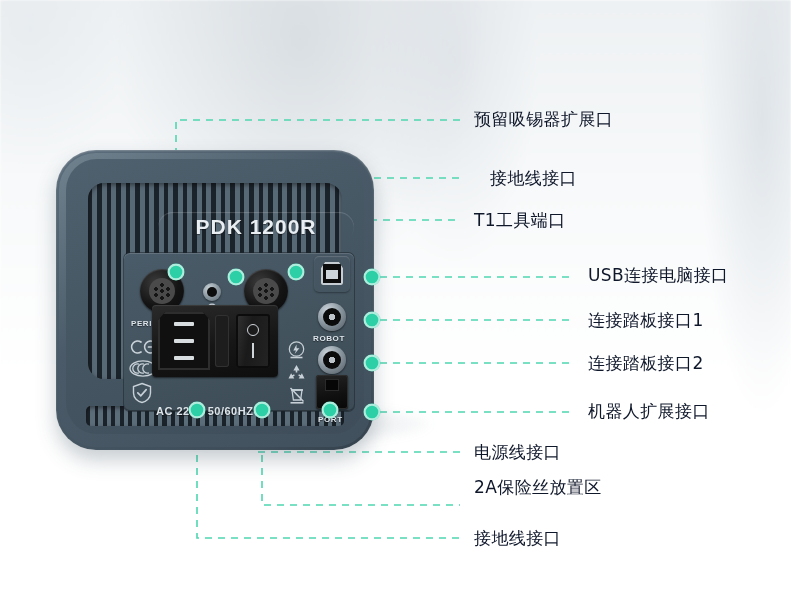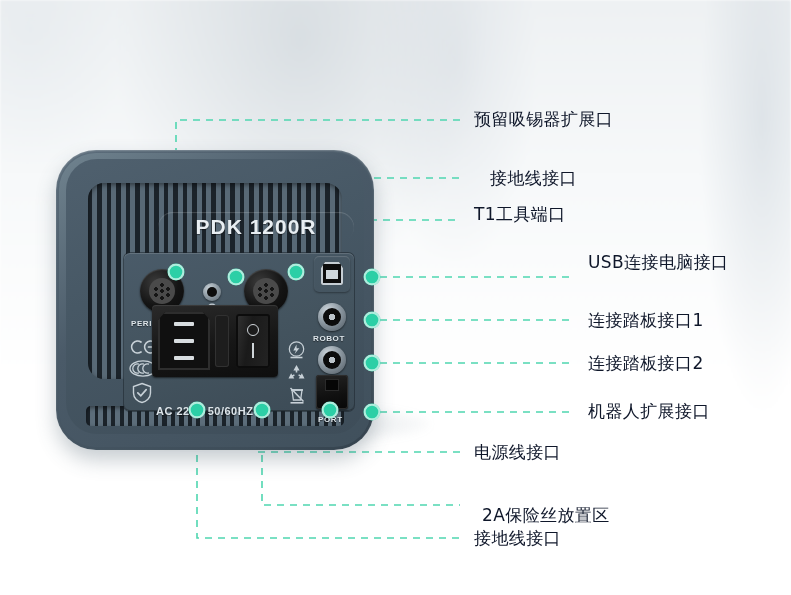--- a/index.html
+++ b/index.html
@@ -384,20 +384,20 @@
 <div class="marker" style="left:372px; top:277px;"></div>
 <div class="marker" style="left:372px; top:320px;"></div>
 <div class="marker" style="left:372px; top:363px;"></div>
 <div class="marker" style="left:372px; top:412px;"></div>
 <div class="marker" style="left:197px; top:410px;"></div>
 <div class="marker" style="left:262px; top:410px;"></div>
 <div class="marker" style="left:330px; top:410px;"></div>
 
 <div class="label" style="left:474px; top:108px;">预留吸锡器扩展口</div>
 <div class="label" style="left:490px; top:167px;">接地线接口</div>
-<div class="label" style="left:474px; top:203px;">T1工具端口</div>
-<div class="label" style="left:588px; top:251px;">USB连接电脑接口</div>
+<div class="label" style="left:474px; top:209px;">T1工具端口</div>
+<div class="label" style="left:588px; top:264px;">USB连接电脑接口</div>
 <div class="label" style="left:588px; top:309px;">连接踏板接口1</div>
 <div class="label" style="left:588px; top:352px;">连接踏板接口2</div>
 <div class="label" style="left:588px; top:400px;">机器人扩展接口</div>
 <div class="label" style="left:474px; top:441px;">电源线接口</div>
-<div class="label" style="left:474px; top:504px;margin-left:8px;">2A保险丝放置区</div>
+<div class="label" style="left:474px; top:476px;">2A保险丝放置区</div>
 <div class="label" style="left:474px; top:527px;">接地线接口</div>
 
 </body></html>

